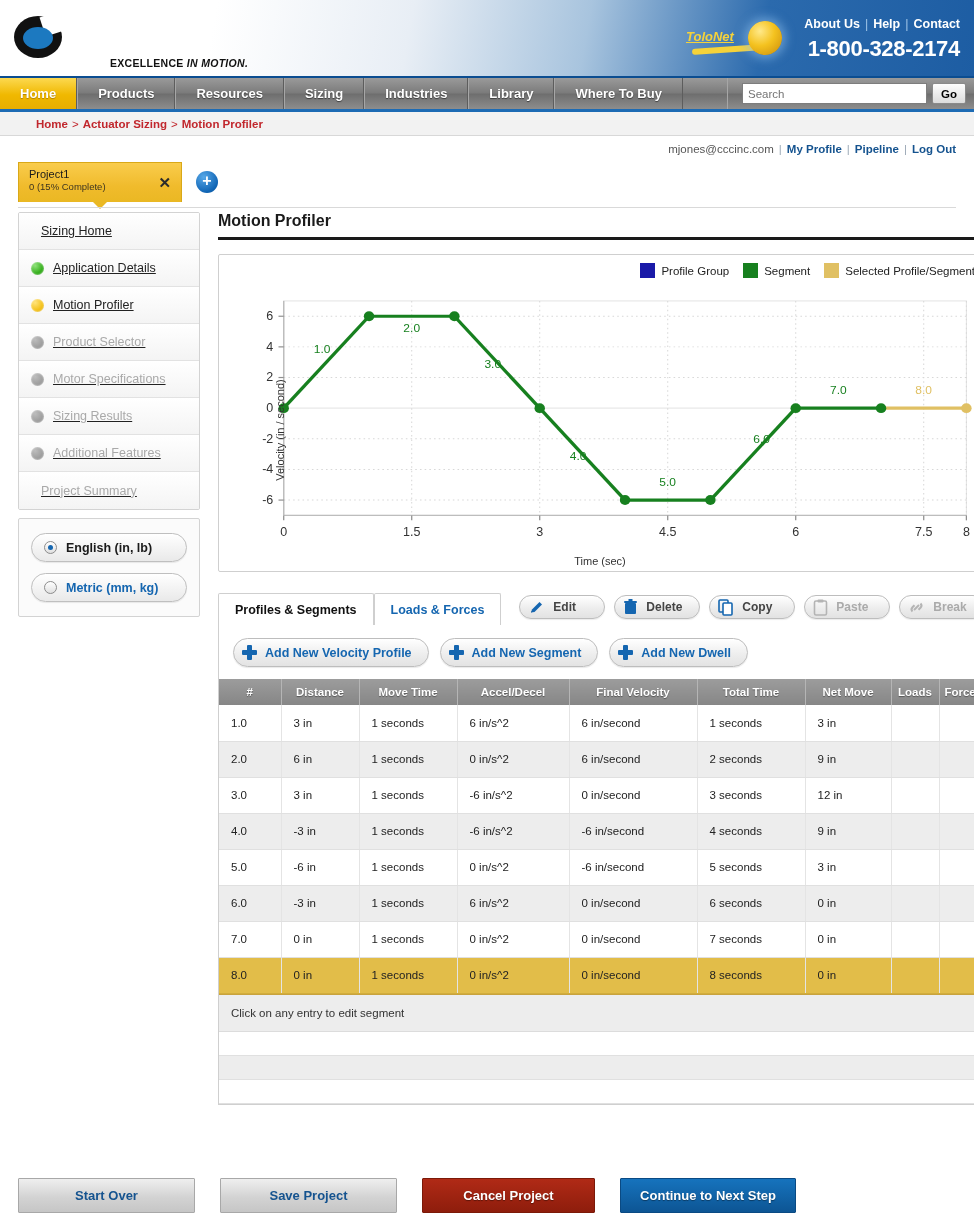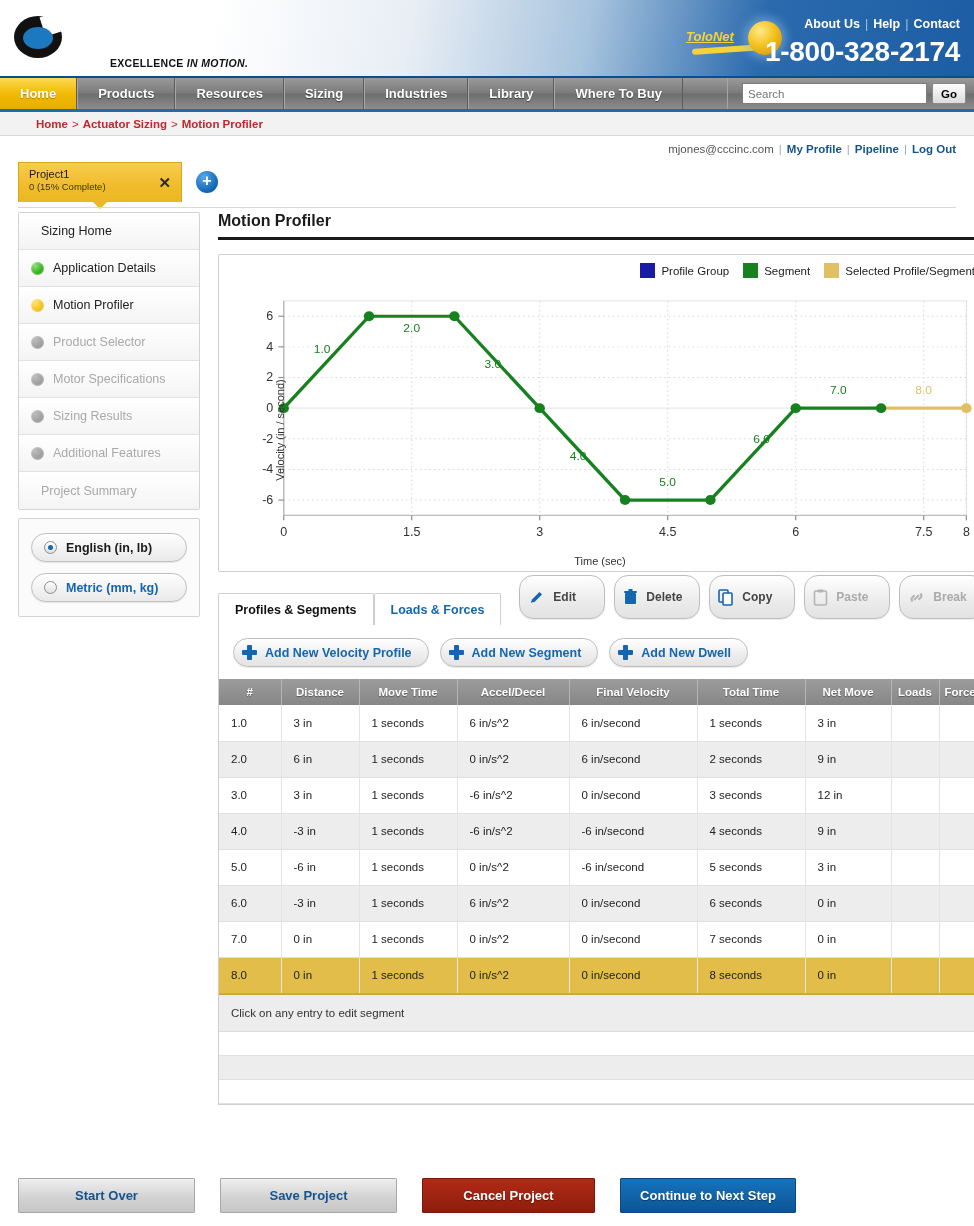--- a/index.html
+++ b/index.html
@@ -66,21 +66,21 @@
   }
 
   #hdr-links {
     position:absolute; right:14px; top:17px;
     font-size:12.5px; color:#ffffff; font-weight:bold;
   }
   #hdr-links a { color:#ffffff; text-decoration:none; }
   #hdr-links .sep { color:#9dc3e6; margin:0 5px; font-weight:normal; }
   #hdr-phone {
     position:absolute; right:14px; top:36px;
-    font-size:28px; font-weight:bold; color:#ffffff; letter-spacing:-0.3px;
+    font-size:22px; font-weight:bold; color:#ffffff; letter-spacing:-0.3px;
   }
 
   
   #nav {
     height: 34px;
     background: linear-gradient(#9a9a9a, #7b7b7b 48%, #6e6e6e 52%, #8d8d8d);
     border-bottom: 3px solid #1d6bb4;
     display:flex; align-items:stretch;
     position:relative;
   }
@@ -173,21 +173,21 @@
   }
 
   
   #layout { display:flex; padding: 4px 18px 0 18px; }
   #sidebar { width: 182px; flex:none; }
   #content { flex:1; padding-left: 18px; }
 
   
   .side-nav {
     border:1px solid #d3d3d3; background:#fbfbfb;
-    border-radius:2px; overflow:hidden;
+    border-radius:2px; overflow:hidden;text-decoration:underline;
   }
   .side-item {
     height: 37px; display:flex; align-items:center;
     padding-left:12px; gap:9px;
     border-bottom:1px solid #e2e2e2;
     font-size:12.5px; color:#222; cursor:pointer;
     background: linear-gradient(#ffffff, #f4f4f4);
   }
   .side-item:last-child { border-bottom:none; }
   .side-item.disabled { color:#a9a9a9; cursor:default; }
@@ -264,21 +264,21 @@
   .dtab {
     padding: 9px 16px 8px 16px; font-size:12.5px; font-weight:bold;
     border:1px solid #cfcfcf; border-bottom:none;
     background:#f0f0f0; color:#1566b0; cursor:pointer; border-radius:2px 2px 0 0;
     position:relative; top:1px;
   }
   .dtab.active { background:#ffffff; color:#111; border-color:#cfcfcf; z-index:2; }
   .dtab:not(.active) { background:#ffffff; }
   #toolbtns { display:flex; gap:9px; margin-left:18px; padding-bottom:5px; }
   .pill {
-    height:44px; min-width:86px; padding:0 14px 0 8px;
+    height:24px; min-width:86px; padding:0 14px 0 8px;
     border:1px solid #bdbdbd; border-radius:14px;
     background: linear-gradient(#ffffff, #ededed 55%, #e2e2e2);
     display:flex; align-items:center; gap:8px;
     font-size:12px; font-weight:bold; color:#444;
     box-shadow: 0 1px 1px rgba(0,0,0,.08);
     cursor:pointer;
   }
   .pill.dim { color:#aaaaaa; }
   .pill svg { display:block; flex:none; }
 

